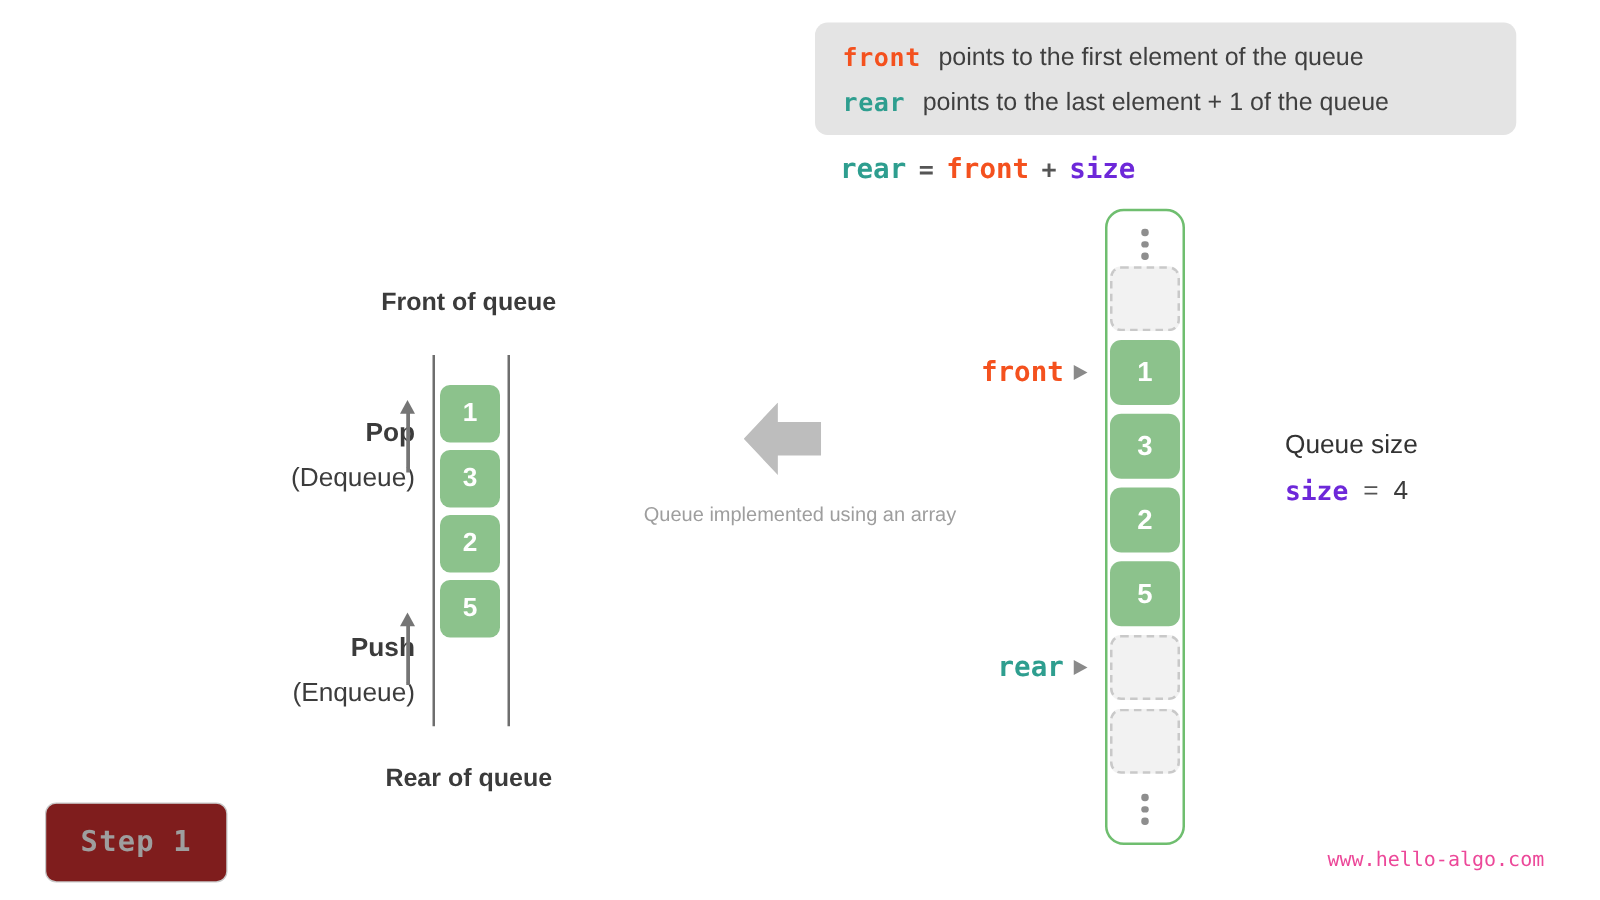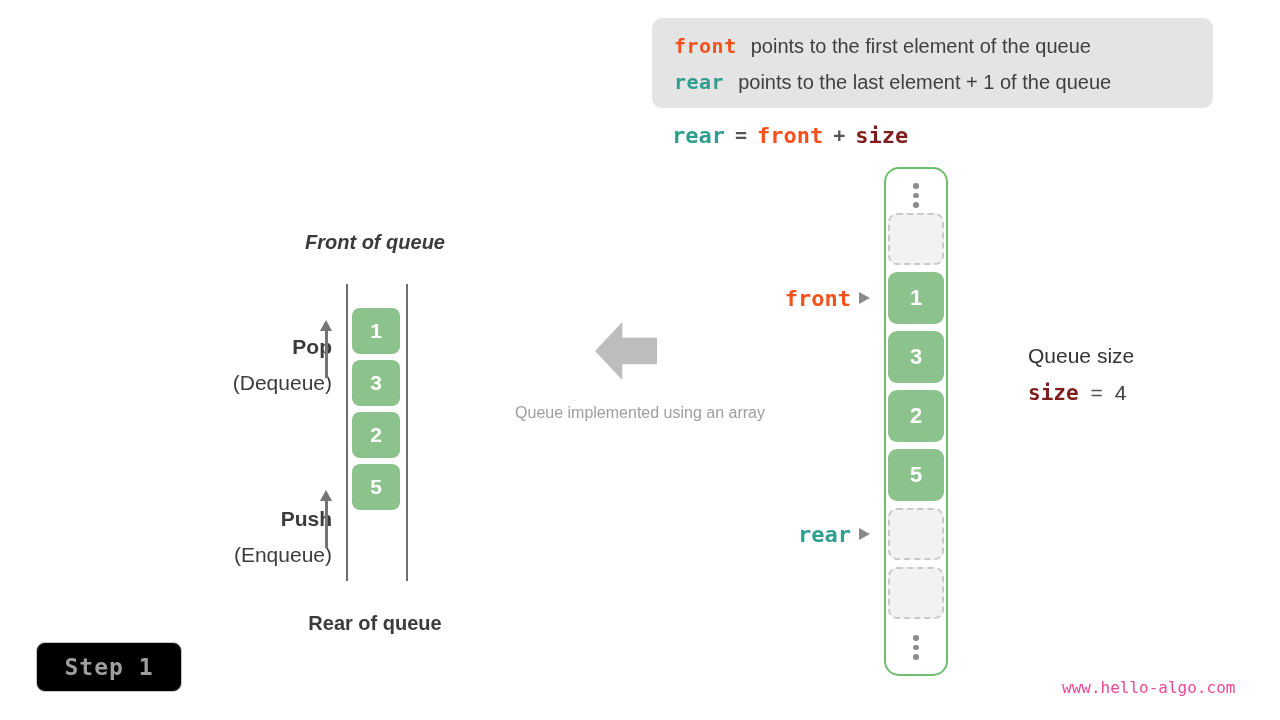--- a/index.html
+++ b/index.html
@@ -10,34 +10,34 @@
   
   .info-box {
     left: 652px; top: 18px; width: 561px; height: 90px;
     background: #e4e4e4; border-radius: 10px;
     padding: 10px 0 0 22px;
   }
   .info-line { height: 36px; display: flex; align-items: center; font-size: 20px; color: #3f3f3f; }
   .kw { font-family: "DejaVu Sans Mono", monospace; font-weight: bold; font-size: 20px; letter-spacing: 0.5px; }
   .kw-orange { color: #f4511e; }
   .kw-teal { color: #2e9e8f; }
-  .kw-blue { color: #7f1d1d; }
+  .kw-blue { color: #6d28d9; }
   .info-line .info-text { margin-left: 14px; }
 
   
   .formula {
     left: 672px; top: 121px; height: 28px;
     display: flex; align-items: center;
     font-family: "DejaVu Sans Mono", monospace; font-weight: bold; font-size: 22px;
   }
   .formula .op { color: #555555; margin: 0 10px; font-size: 20px; }
 
   
   .label-strong { font-weight: bold; font-size: 20px; color: #3b3b3b; text-align: center; }
-  .front-of-queue { left: 270px; top: 231px; width: 210px; font-style: italic; }
+  .front-of-queue { left: 270px; top: 231px; width: 210px; }
   .rear-of-queue  { left: 270px; top: 612px; width: 210px; }
   .qline { width: 1.5px; background: #6e6e6e; }
   .qline-left  { left: 346px; top: 284px; height: 297px; }
   .qline-right { left: 406px; top: 284px; height: 297px; }
   .qcell {
     left: 352px; width: 48px; height: 46px; border-radius: 8px;
     background: #8cc28c; color: #ffffff; font-weight: bold; font-size: 21px;
     display: flex; align-items: center; justify-content: center;
   }
   .op-label   { width: 160px; text-align: right; font-size: 21px; }
@@ -93,22 +93,22 @@
 
   
   .queue-size-title { left: 1028px; top: 344px; font-size: 21px; color: #333333; }
   .queue-size-line  { left: 1028px; top: 380px; height: 26px; display: flex; align-items: center; font-size: 21px; }
   .queue-size-line .var { font-family: "DejaVu Sans Mono", monospace; font-weight: bold; font-size: 21px; }
   .queue-size-line .eq  { color: #555555; margin: 0 12px; }
   .queue-size-line .val { color: #3c3c3c; }
 
   
   .step-badge {
-    left: 36px; top: 642px; width: 146px; height: 50px;
-    background: #000000; border: 1.5px solid #c8c8c8; border-radius: 9px;
+    left: 36px; top: 642px; width: 146px; height: 64px;
+    background: #7f1d1d; border: 1.5px solid #c8c8c8; border-radius: 9px;
     display: flex; align-items: center; justify-content: center;
     font-family: "DejaVu Sans Mono", monospace; font-weight: bold;
     font-size: 23px; color: #9e9e9e; letter-spacing: 1px;
   }
 
   
   .watermark { left: 1062px; top: 678px; font-family: "DejaVu Sans Mono", monospace; font-size: 16px; color: #ec4899; }
 </style>
 </head>
 <body>

